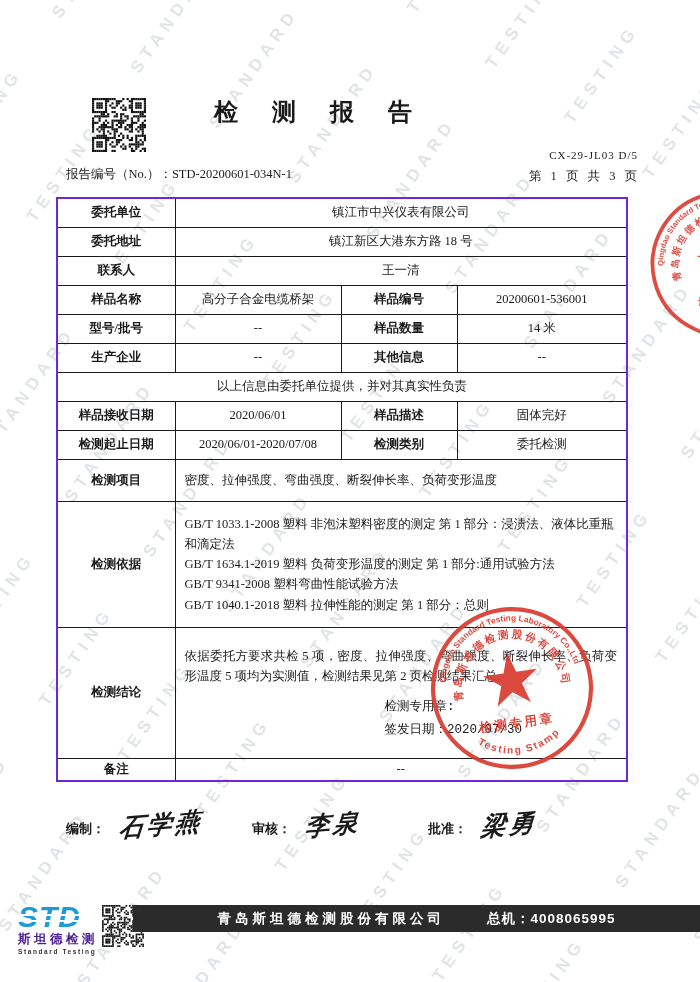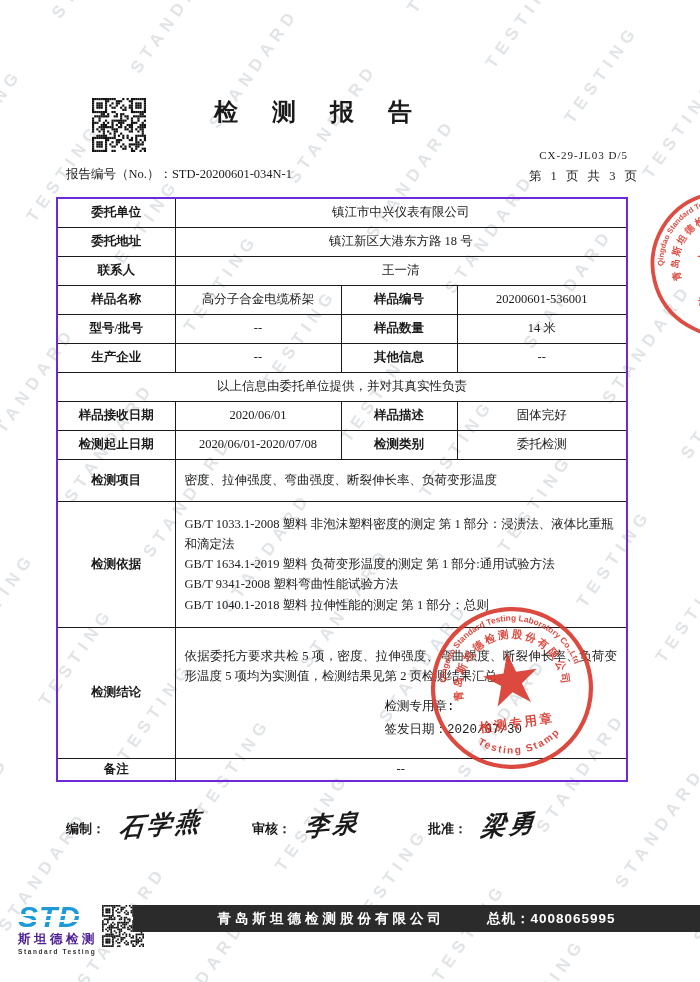--- a/index.html
+++ b/index.html
@@ -10,21 +10,21 @@
   .wm-inner{position:absolute;left:-600px;top:-450px;width:1900px;height:1900px;
             transform:rotate(-55deg);font-family:"Liberation Sans","DejaVu Sans",sans-serif;
             font-size:17px;font-weight:700;letter-spacing:6px;word-spacing:55px;
             line-height:96px;color:rgba(184,190,197,0.42);text-align:center;}
   .layer{position:relative;z-index:1;}
   
   .qr-top{position:absolute;left:92px;top:98px;width:54px;height:54px;}
   .qr-top svg,.qr-foot svg{width:100%;height:100%;fill:#111;}
   .title{position:absolute;left:0;top:96px;width:640px;text-align:center;
          font-size:24px;font-weight:700;letter-spacing:14px;}
-  .doc-code{position:absolute;right:72px;top:149px;font-size:11px;letter-spacing:1px;}
+  .doc-code{position:absolute;right:62px;top:149px;font-size:11px;letter-spacing:1px;}
   .report-no{position:absolute;left:66px;top:166px;font-size:12.5px;}
   .page-info{position:absolute;right:60px;top:168px;font-size:12.5px;letter-spacing:3px;}
   
   .tbl{position:absolute;left:56px;top:197px;width:570px;border-collapse:collapse;
        border:2px solid #6d28d9;table-layout:fixed;}
   .tbl td{border:1px solid #1a1a1a;font-size:12.5px;text-align:center;vertical-align:middle;
           padding:2px 4px;background:transparent;}
   .tbl td.lbl{font-weight:700;}
   .tbl td.left{text-align:left;padding:12px 9px;}
   .h33{height:29px;}

